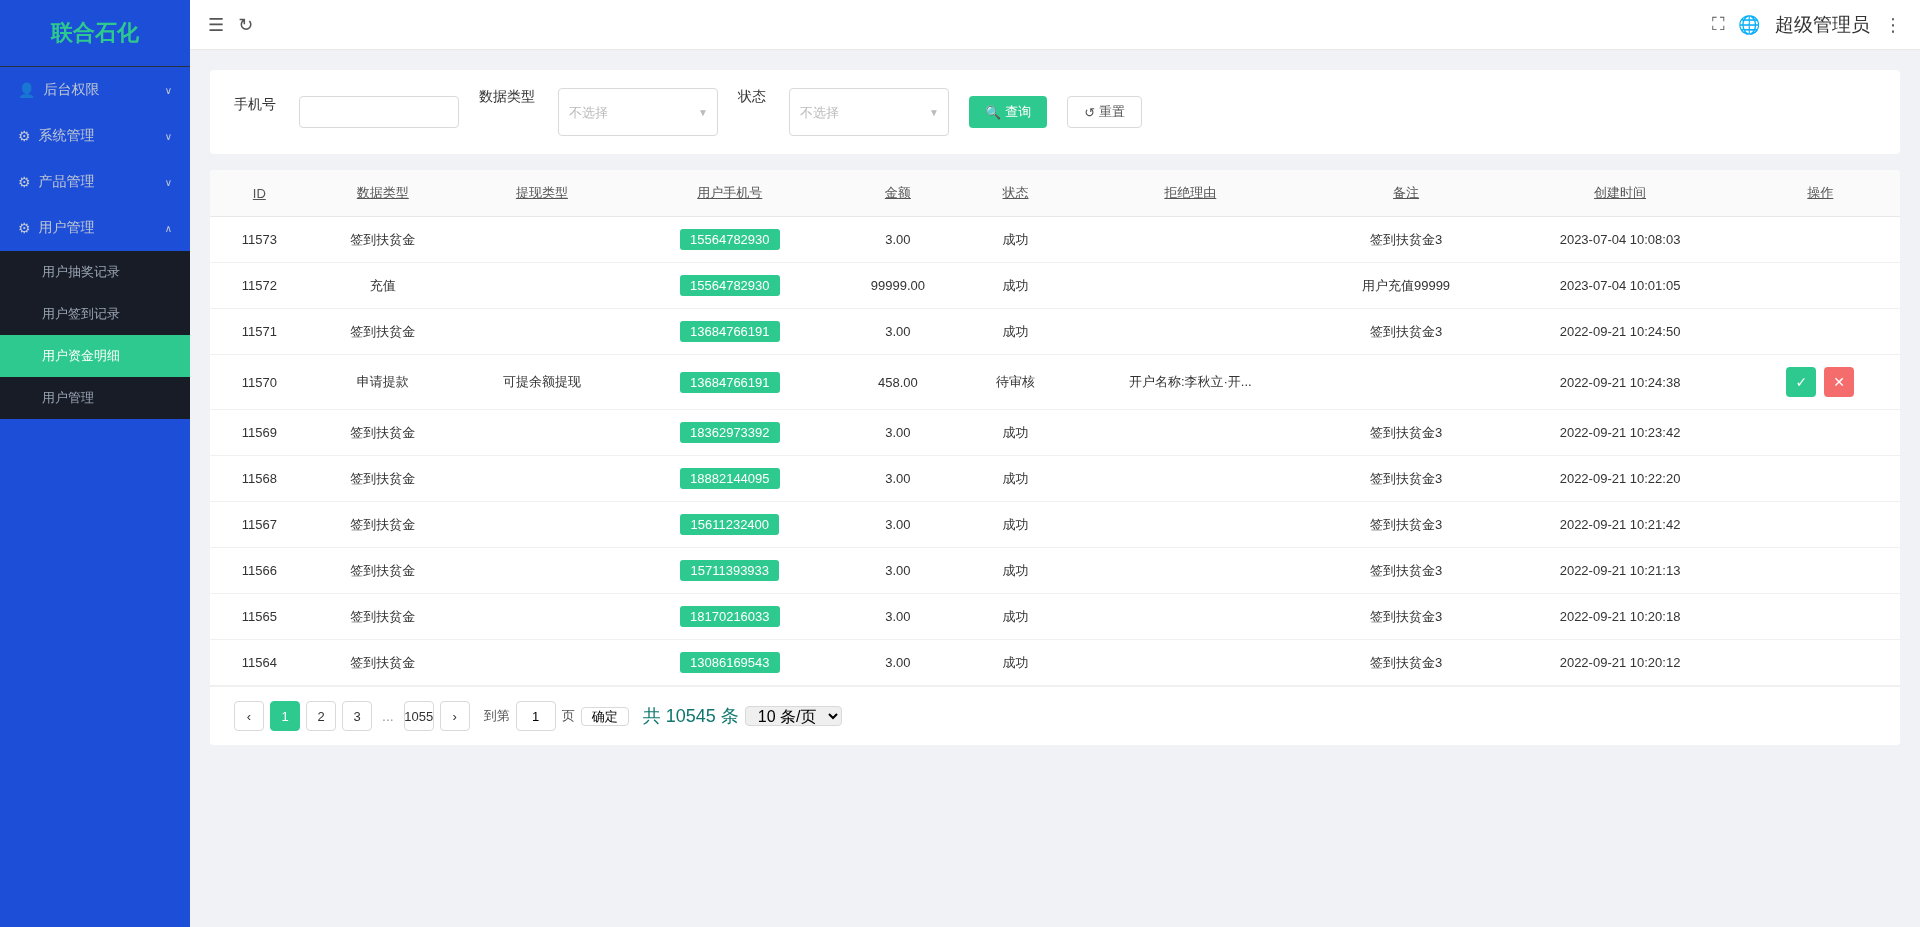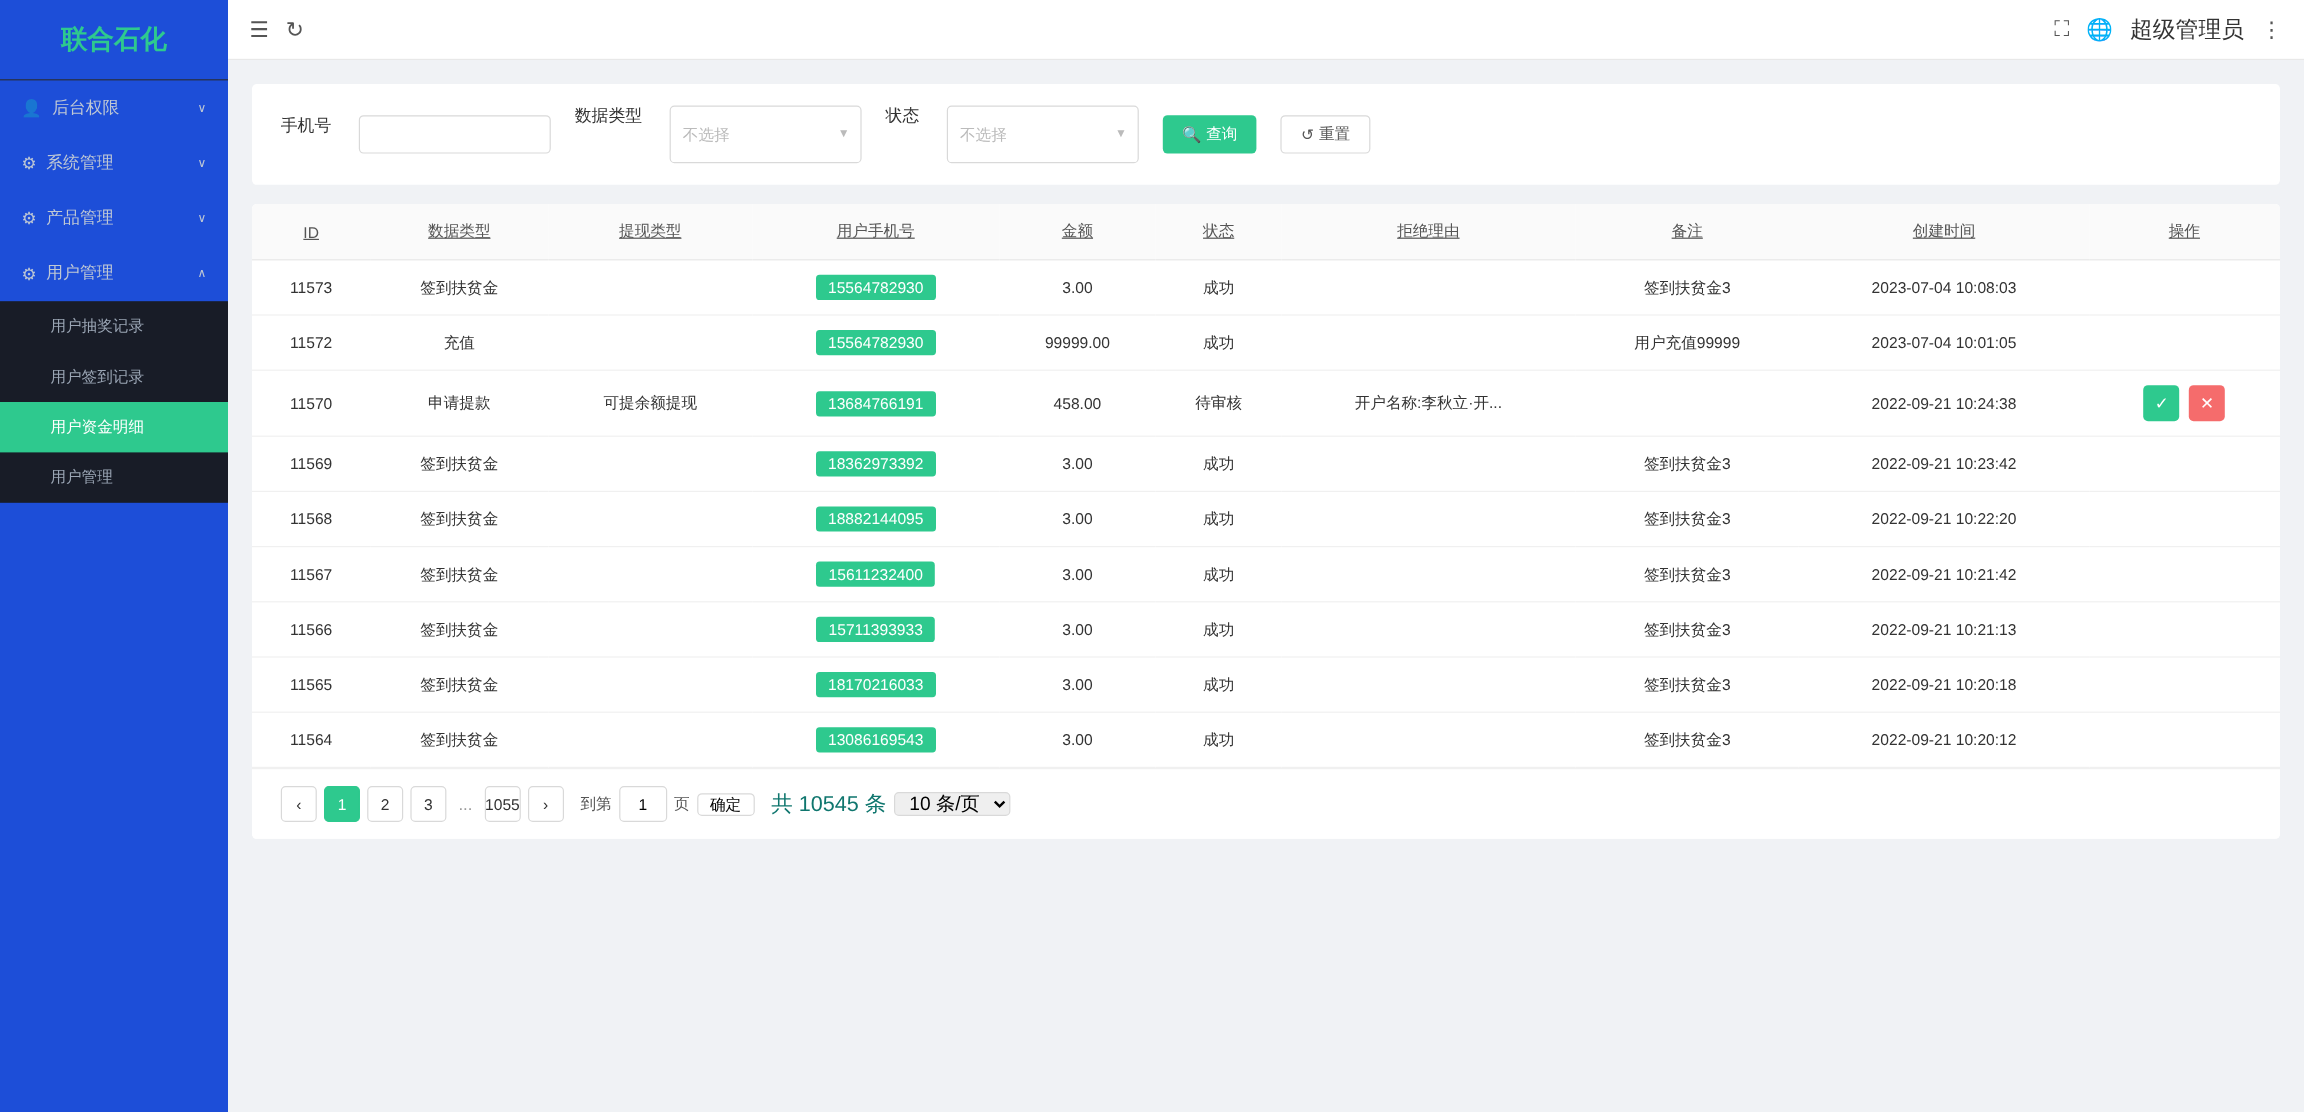--- a/index.html
+++ b/index.html
@@ -415,20 +415,32 @@
       <td></td>
       <td><span class="phone-badge">15564782930</span></td>
       <td>99999.00</td>
       <td>成功</td>
       <td></td>
       <td>用户充值99999</td>
       <td>2023-07-04 10:01:05</td>
       <td></td>
     </tr>
             <tr>
+      <td>11571</td>
+      <td>签到扶贫金</td>
+      <td></td>
+      <td><span class="phone-badge">13684766191</span></td>
+      <td>3.00</td>
+      <td>成功</td>
+      <td></td>
+      <td>签到扶贫金3</td>
+      <td>2022-09-21 10:24:50</td>
+      <td></td>
+    </tr>
+            <tr>
       <td>11570</td>
       <td>申请提款</td>
       <td>可提余额提现</td>
       <td><span class="phone-badge">13684766191</span></td>
       <td>458.00</td>
       <td>待审核</td>
       <td>开户名称:李秋立·开...</td>
       <td></td>
       <td>2022-09-21 10:24:38</td>
       <td><button class="action-btn-approve">✓</button>

